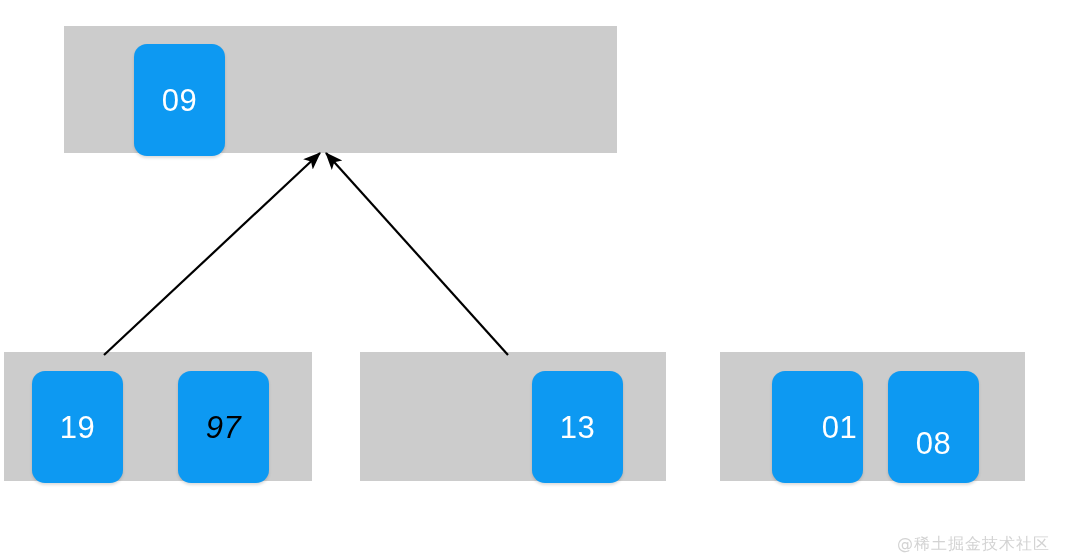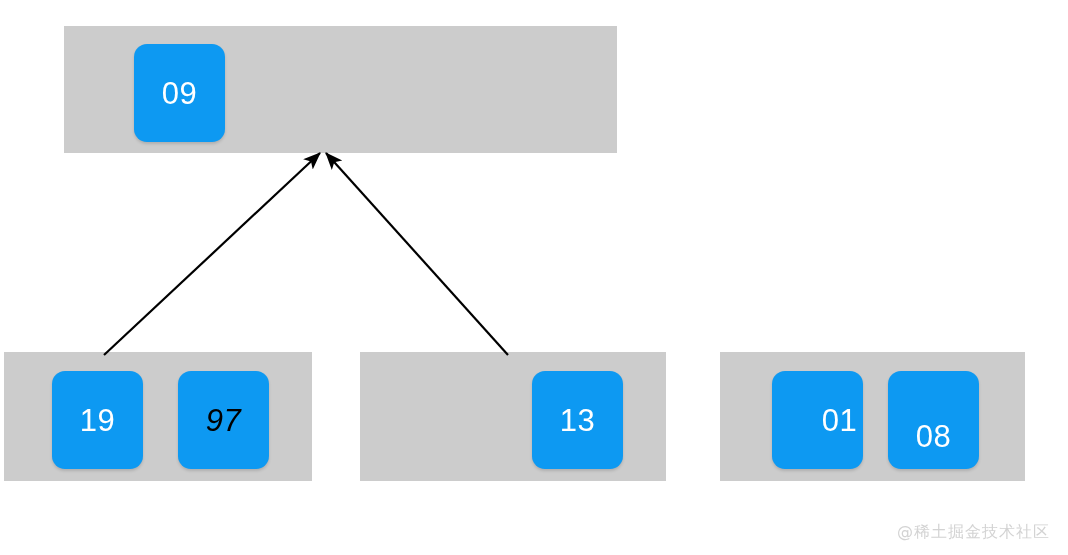--- a/index.html
+++ b/index.html
@@ -20,21 +20,21 @@
   
   .bucket {
     position: absolute;
     background: #cccccc;
     box-sizing: border-box;
   }
   
   .cell {
     position: absolute;
     width: 91px;
-    height: 98px;
+    height: 112px;
     background: #0d99f2;
     border-radius: 13px;
     box-shadow: 0 2px 3px rgba(0,0,0,0.14);
     display: flex;
     align-items: center;
     justify-content: center;
     box-sizing: border-box;
   }
   .cell-label {
     color: #ffffff;
@@ -50,41 +50,41 @@
     position: absolute;
     left: 0;
     top: 0;
     width: 1068px;
     height: 555px;
     pointer-events: none;
   }
   .watermark {
     position: absolute;
     right: 18px;
-    bottom: 12px;
+    bottom: 0;
     color: #d3d3d3;
     font-family: "DejaVu Sans", sans-serif;
     font-size: 16px;
     letter-spacing: 1px;
     white-space: nowrap;
     user-select: none;
   }
 </style>
 </head>
 <body>
 
 <div id="canvas">
 
   <div id="buckets-layer">
       <div class="bucket" style="left: 64px; top: 26px; width: 553px; height: 127px; background: rgb(204, 204, 204);"></div>
       <div class="cell" style="left: 134px; top: 44px; background: rgb(13, 153, 242);">
         <span class="cell-label" style="color: rgb(255, 255, 255);">09</span>
       </div>
       <div class="bucket" style="left: 4px; top: 352px; width: 308px; height: 129px; background: rgb(204, 204, 204);"></div>
-      <div class="cell" style="left: 52px; top: 371px; background: rgb(13, 153, 242);">
+      <div class="cell" style="left: 32px; top: 371px; background: rgb(13, 153, 242);">
         <span class="cell-label" style="color: rgb(255, 255, 255);">19</span>
       </div>
       <div class="cell" style="left: 178px; top: 371px; background: rgb(13, 153, 242);">
         <span class="cell-label" style="color: #000000; font-style: italic;">97</span>
       </div>
       <div class="bucket" style="left: 360px; top: 352px; width: 306px; height: 129px; background: rgb(204, 204, 204);"></div>
       <div class="cell" style="left: 532px; top: 371px; background: rgb(13, 153, 242);">
         <span class="cell-label" style="color: rgb(255, 255, 255);">13</span>
       </div>
       <div class="bucket" style="left: 720px; top: 352px; width: 305px; height: 129px; background: rgb(204, 204, 204);"></div>

